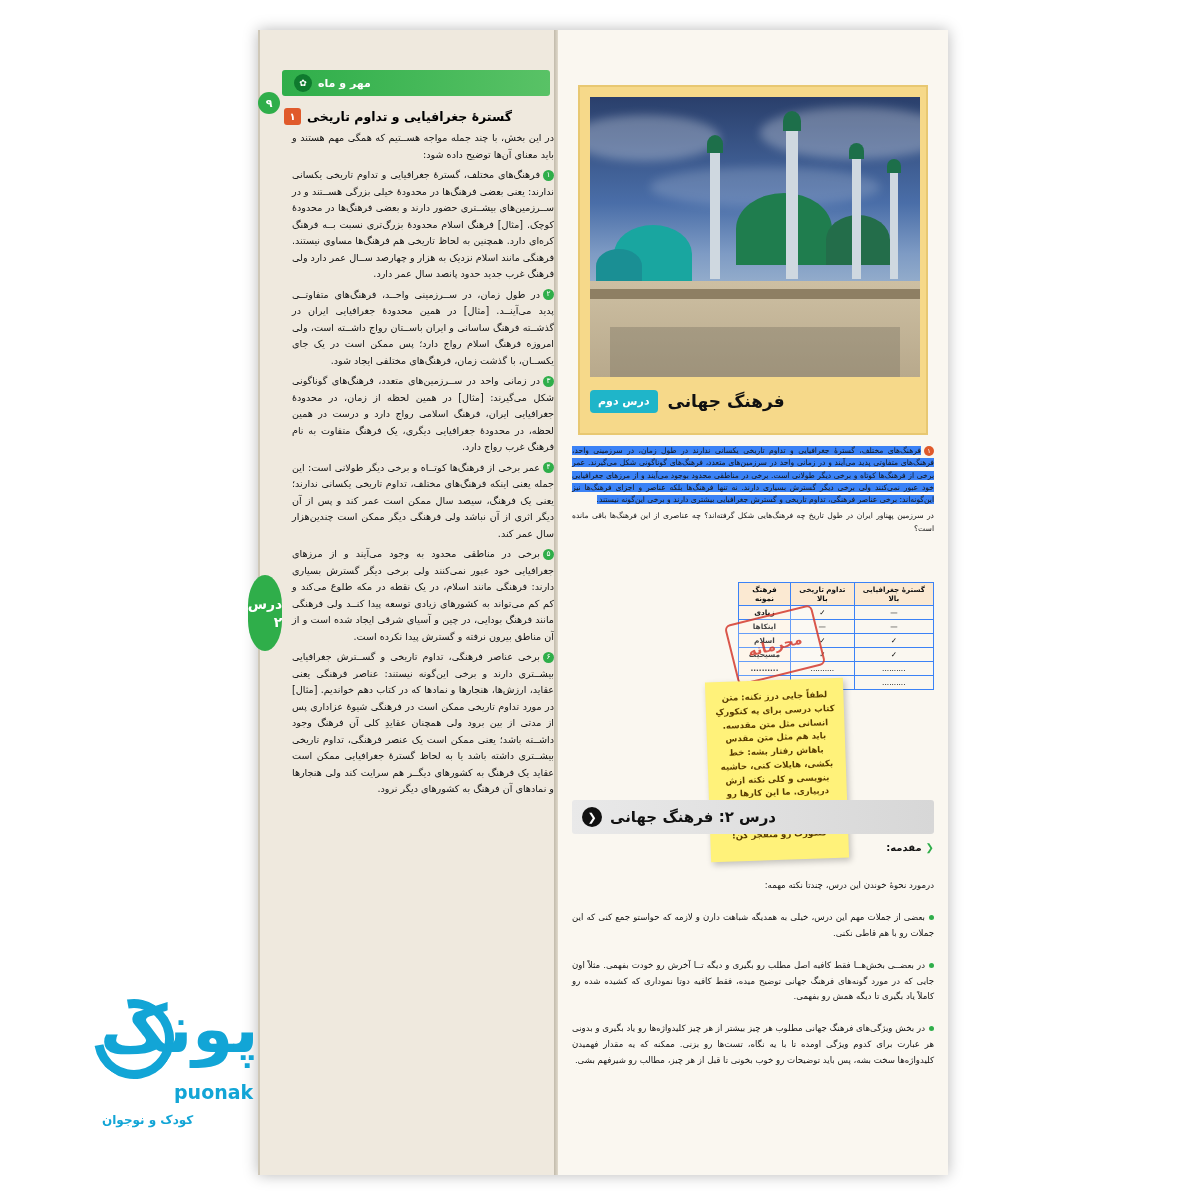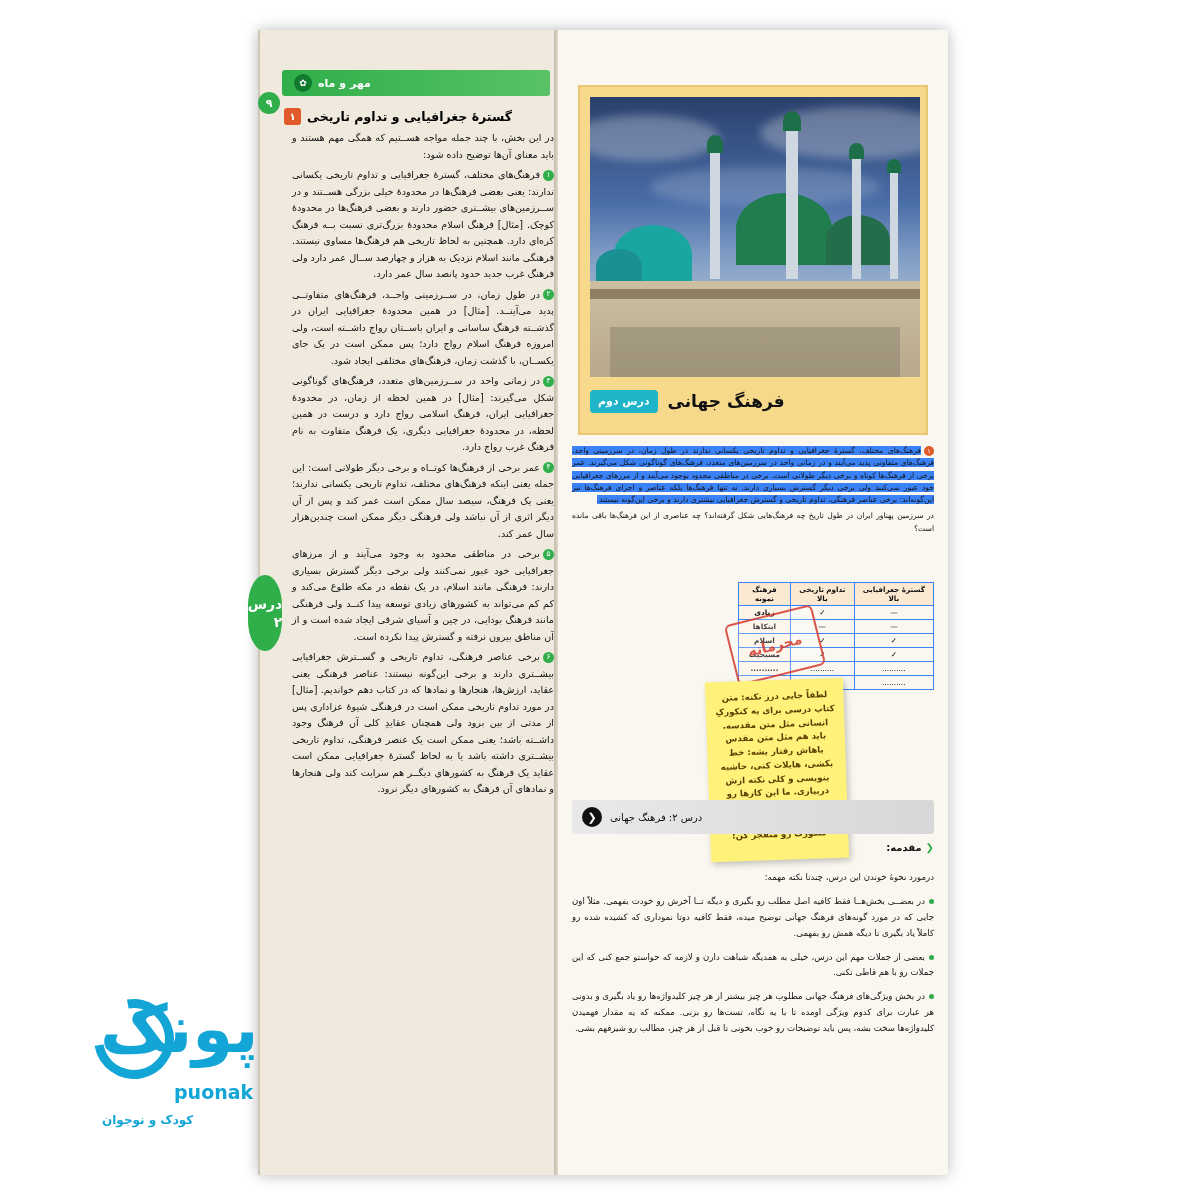--- a/index.html
+++ b/index.html
@@ -144,35 +144,35 @@
     direction:rtl;text-align:center;font-size:8.6px;line-height:1.6;color:#5a3c00;font-weight:bold;
   }
 
   
   .lesson-hdr{
     position:absolute;left:14px;top:770px;width:362px;height:34px;
     background:linear-gradient(90deg,#e9e9e9,#d7d7d7);
     display:flex;align-items:center;justify-content:flex-end;gap:8px;padding:0 10px;
     box-sizing:border-box;border-radius:3px;
   }
-  .lesson-hdr .t{font-size:10px;font-weight:normal;color:#111;}
+  .lesson-hdr .t{font-size:15px;font-weight:bold;color:#111;}
   .lesson-hdr .arrow{
     width:20px;height:20px;border-radius:50%;background:#111;color:#fff;
     display:flex;align-items:center;justify-content:center;font-size:11px;
   }
   .sub-head{
     position:absolute;left:14px;top:812px;width:362px;
     direction:rtl;text-align:right;font-size:10px;font-weight:bold;color:#111;
   }
   .sub-head .chev{color:#2fae4a;margin-left:4px;}
   .rbody{
     position:absolute;left:14px;top:832px;width:362px;
     direction:rtl;text-align:justify;font-size:8.6px;line-height:1.85;color:#111;
   }
-  .rbody p{margin:8px 0 7px 0;}
+  .rbody p{margin:16px 0 7px 0;}
   .dot{
     display:inline-block;width:5px;height:5px;border-radius:50%;background:#2fae4a;
     margin-left:4px;vertical-align:middle;
   }
 
   
   .brand{position:absolute;left:78px;top:985px;width:200px;height:180px;}
   .brand .fa{
     position:absolute;left:22px;top:6px;font-size:66px;font-weight:bold;color:#12a5d6;
     direction:rtl;letter-spacing:-2px;
@@ -322,22 +322,22 @@
         <span class="t">درس ۲: فرهنگ جهانی</span>
         <span class="arrow">❮</span>
       </div>
 
       <div class="sub-head">
         <span class="chev">❮</span><span>مقدمه:</span>
       </div>
 
       <div class="rbody">
         <p>درمورد نحوهٔ خوندن این درس، چندتا نکته مهمه:</p>
+        <p><span class="dot"></span><span>بعضی از جملات مهم این درس، خیلی به همدیگه شباهت دارن و لازمه که حواستو جمع کنی که این جملات رو با هم قاطی نکنی.</span></p>
         <p><span class="dot"></span><span>در بعضــی بخش‌هــا فقط کافیه اصل مطلب رو بگیری و دیگه تــا آخرش رو خودت بفهمی. مثلاً اون جایی که در مورد گونه‌های فرهنگ جهانی توضیح میده، فقط کافیه دوتا نموداری که کشیده شده رو کاملاً یاد بگیری تا دیگه همش رو بفهمی.</span></p>
-        <p><span class="dot"></span><span>بعضی از جملات مهم این درس، خیلی به همدیگه شباهت دارن و لازمه که حواستو جمع کنی که این جملات رو با هم قاطی نکنی.</span></p>
         <p><span class="dot"></span><span>در بخش ویژگی‌های فرهنگ جهانی مطلوب هر چیز بیشتر از هر چیز کلیدواژه‌ها رو یاد بگیری و بدونی هر عبارت برای کدوم ویژگی اومده تا با یه نگاه، تست‌ها رو بزنی. ممکنه که یه مقدار فهمیدن کلیدواژه‌ها سخت بشه، پس باید توضیحات رو خوب بخونی تا قبل از هر چیز، مطالب رو شیرفهم بشی.</span></p>
       </div>
 
     </div>
   </div>
 
   <div class="brand">
     <div class="cblob"></div>
     <div class="fa">پونک</div>
     <div class="en">puonak</div>

